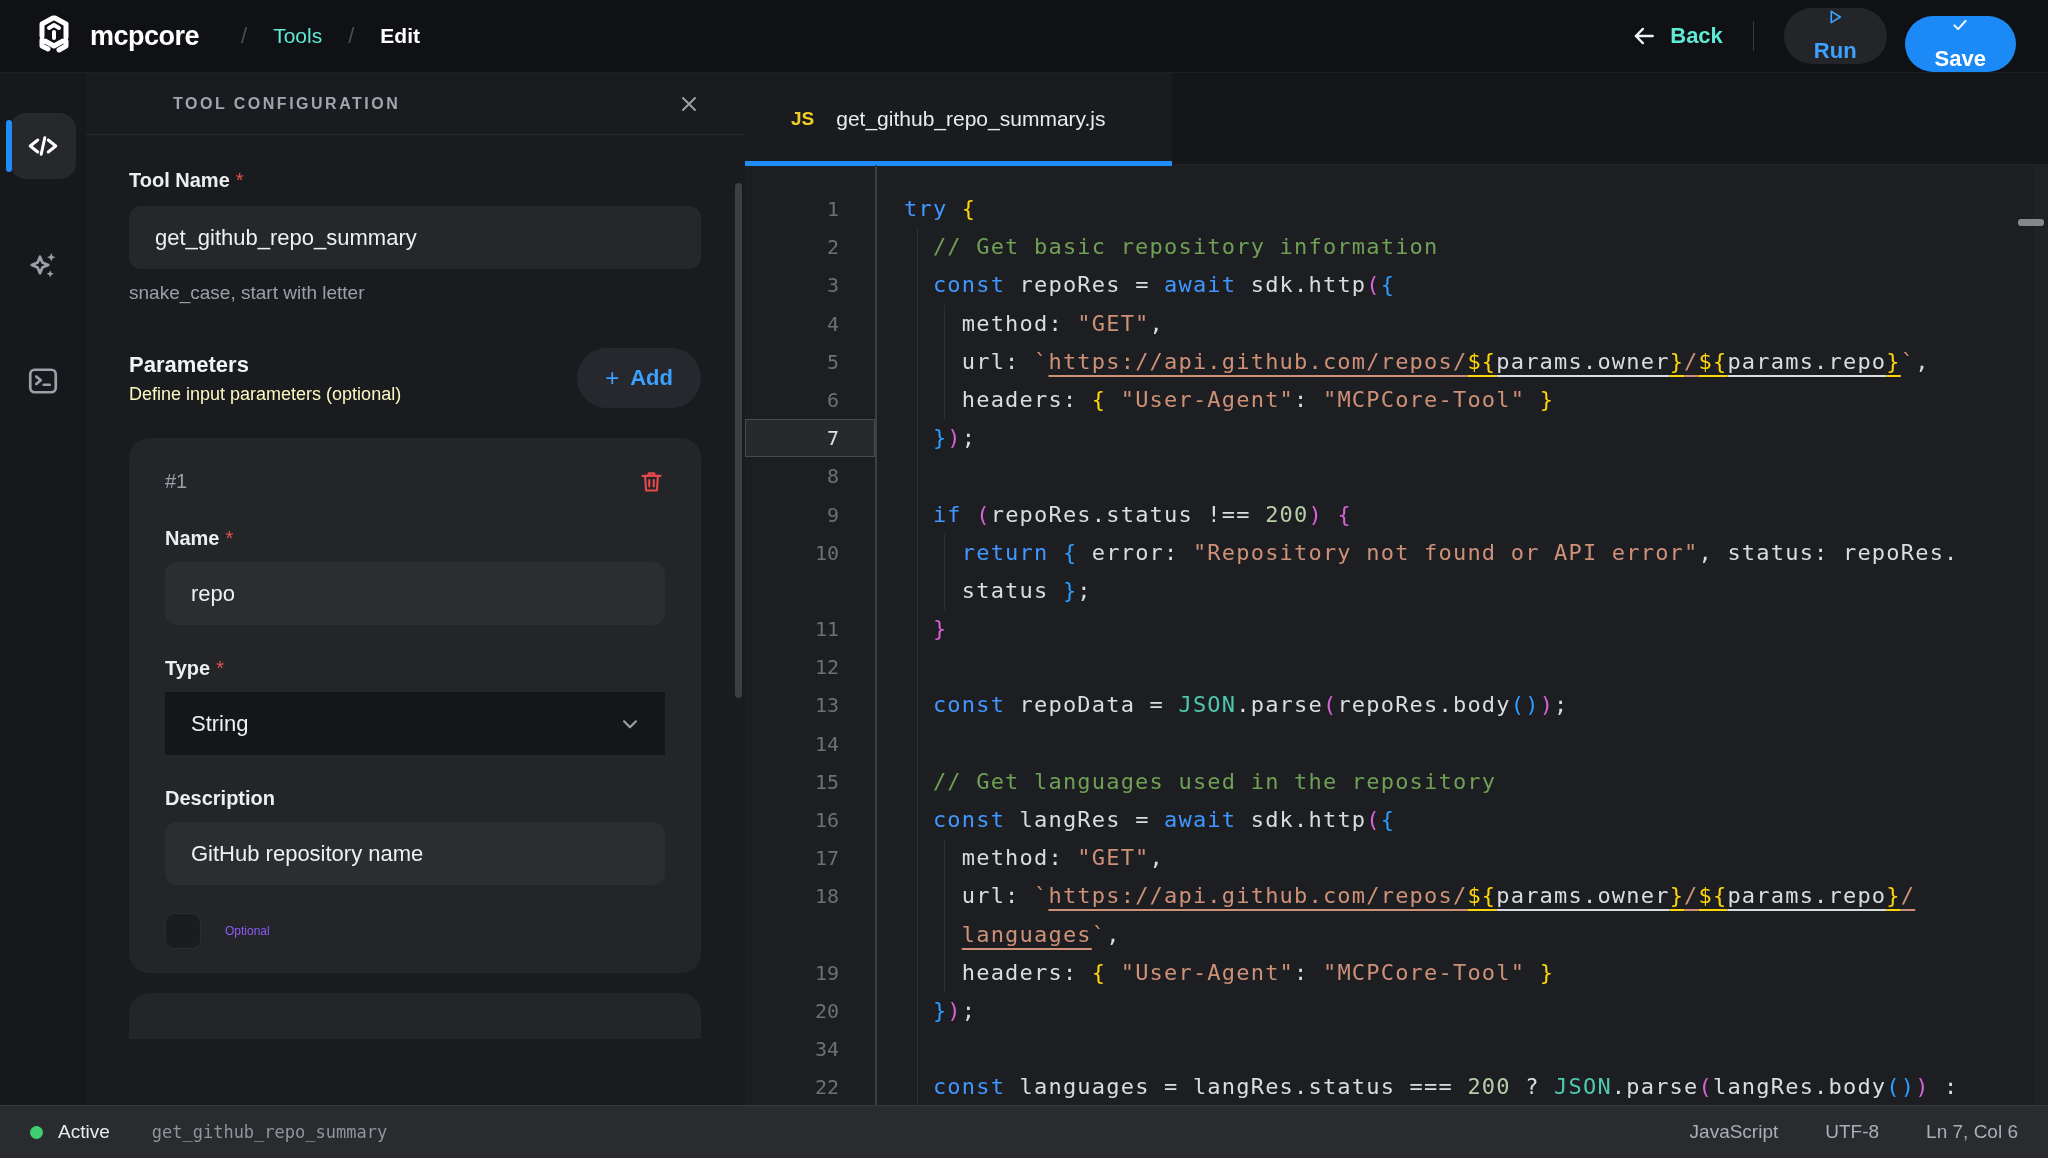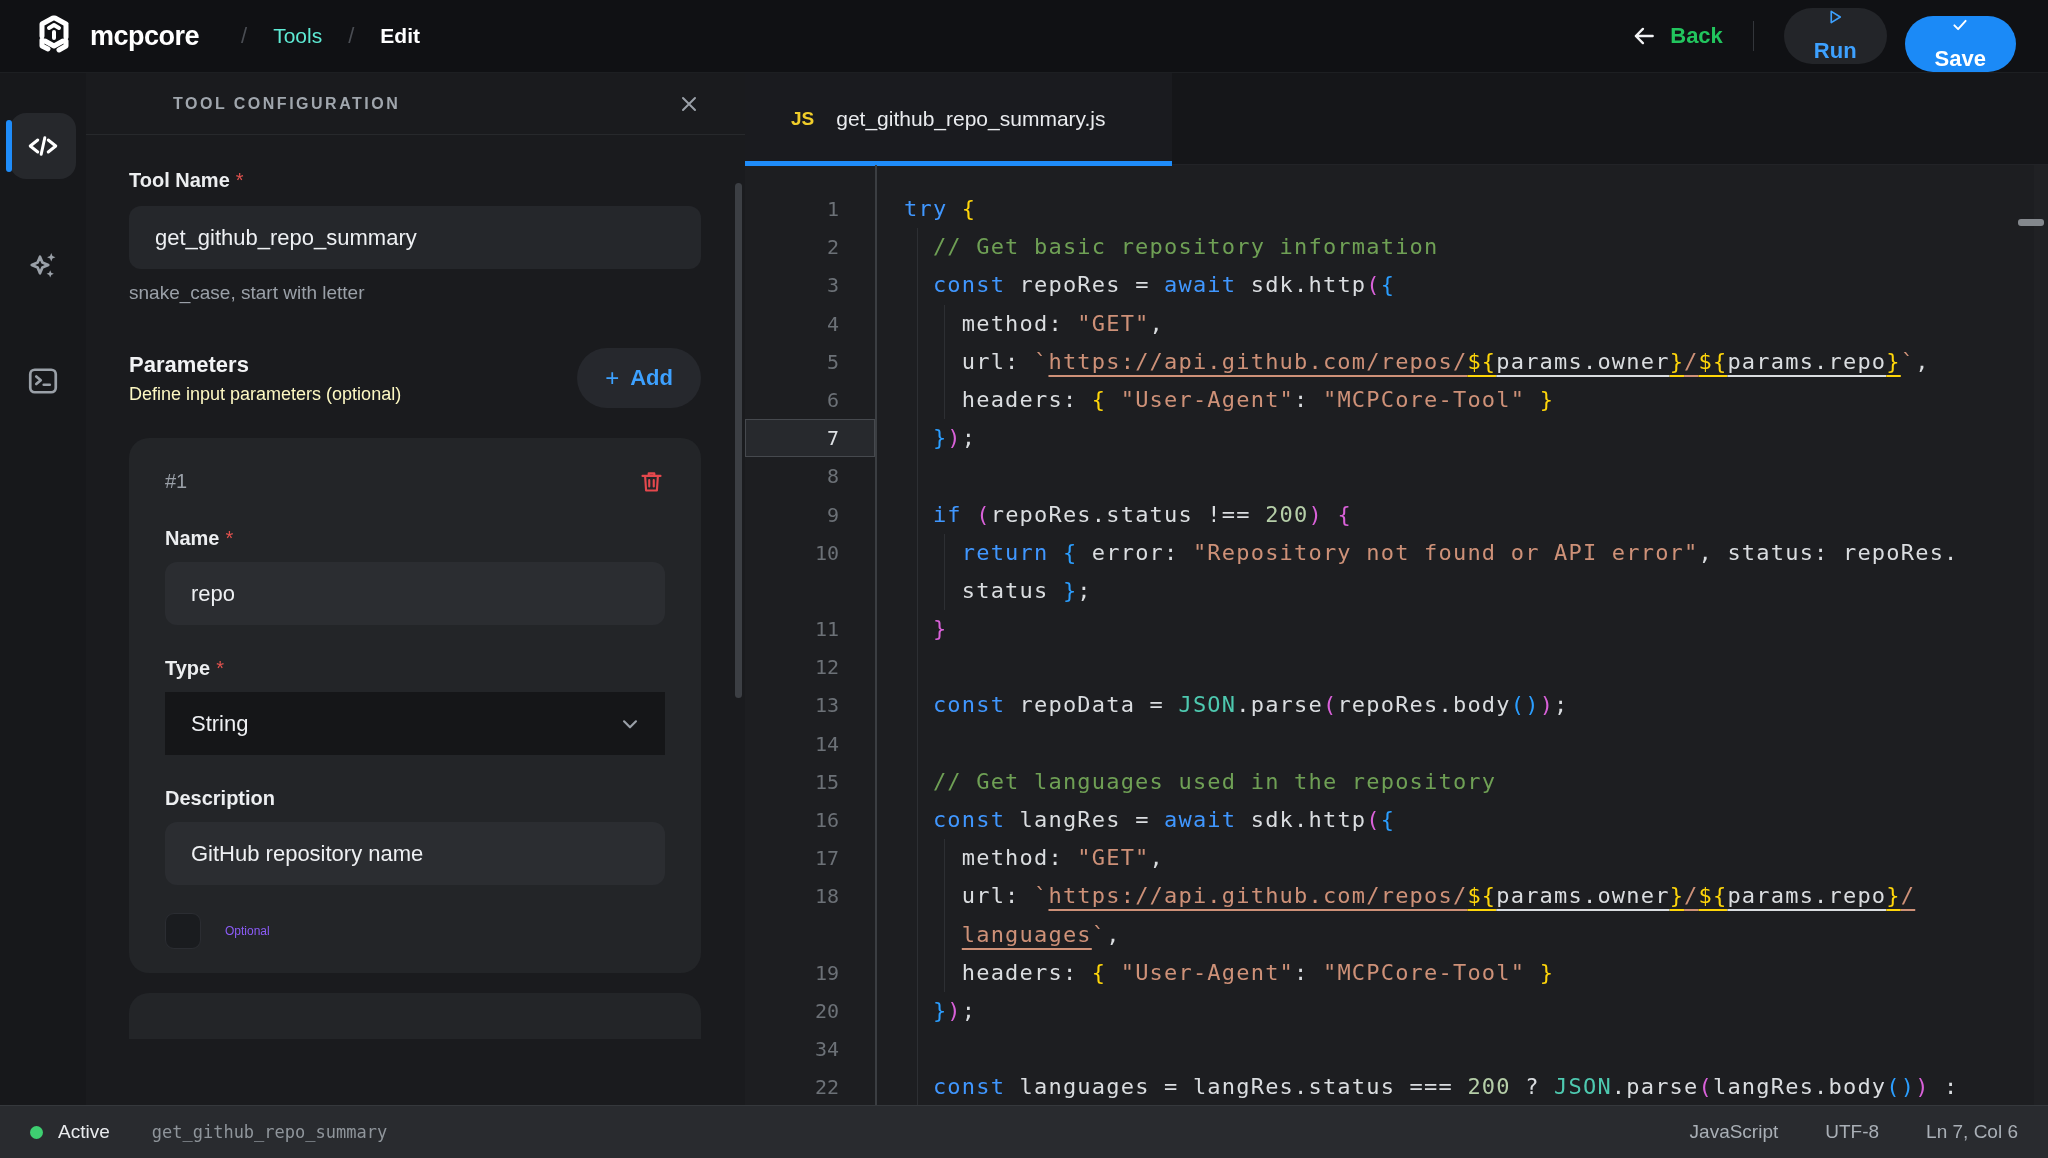--- a/index.html
+++ b/index.html
@@ -10,21 +10,21 @@
   
   .hdr { position:absolute; top:0; left:0; width:2048px; height:73px; background:#101114;
          display:flex; align-items:center; padding:0 32px; border-bottom:1px solid #1d1f22; }
   .brandwrap { display:flex; align-items:center; gap:14px; }
   .brand { color:#fff; font-size:27px; font-weight:800; letter-spacing:-0.5px; }
   .crumbs { display:flex; align-items:center; gap:26px; margin-left:42px; font-size:21px; }
   .crumb-sep { color:#4a4d53; font-size:22px; }
   .crumb { color:#5eead4; }
   .crumb.active { color:#ffffff; font-weight:600; }
   .hdr-right { margin-left:auto; display:flex; align-items:center; }
-  .backbtn { display:flex; align-items:center; gap:13px; color:#22c55e; font-size:22px; font-weight:600; cursor:pointer; }
+  .backbtn { display:flex; align-items:center; gap:13px; color:#5eead4; font-size:22px; font-weight:600; cursor:pointer; }
   .hdiv { width:1px; height:30px; background:#33363b; margin:0 30px; }
   .pill { display:flex; align-items:center; gap:12px; height:56px; border-radius:28px; padding:0 30px;
           font-size:22px; font-weight:600; cursor:pointer; border:none;flex-direction:column; }
   .runbtn { background:#232529; color:#3da1ff; margin-right:18px; }
   .savebtn { background:#1b8af7; color:#ffffff;margin-top:16px; }
 
   
   .rail { position:absolute; top:73px; left:0; width:86px; bottom:53px; background:#17181b; }
   .railtile { position:relative; width:66px; height:66px; margin:40px auto 0; background:#26282c; border-radius:16px;
               display:flex; align-items:center; justify-content:center; }

